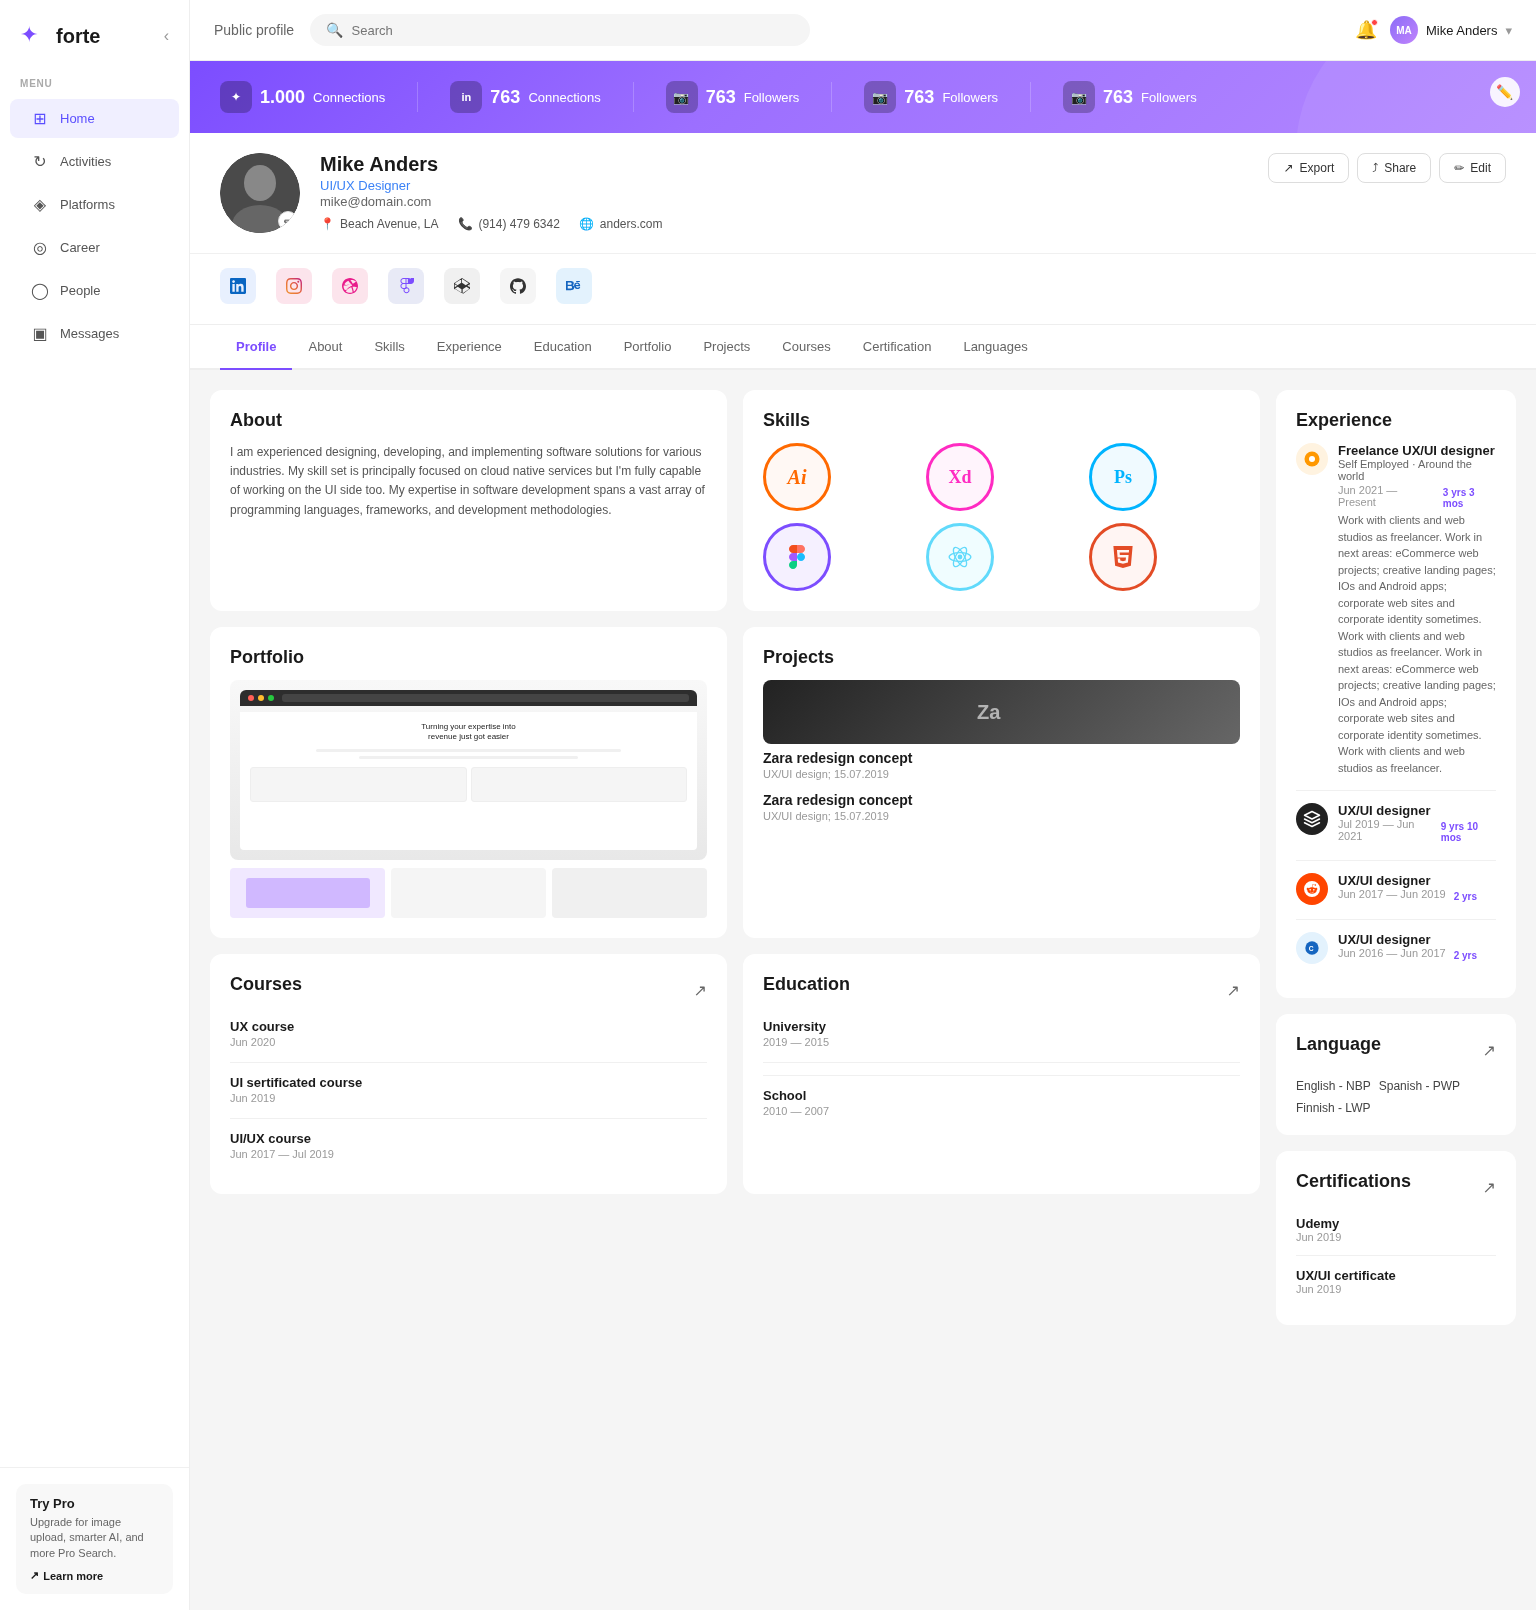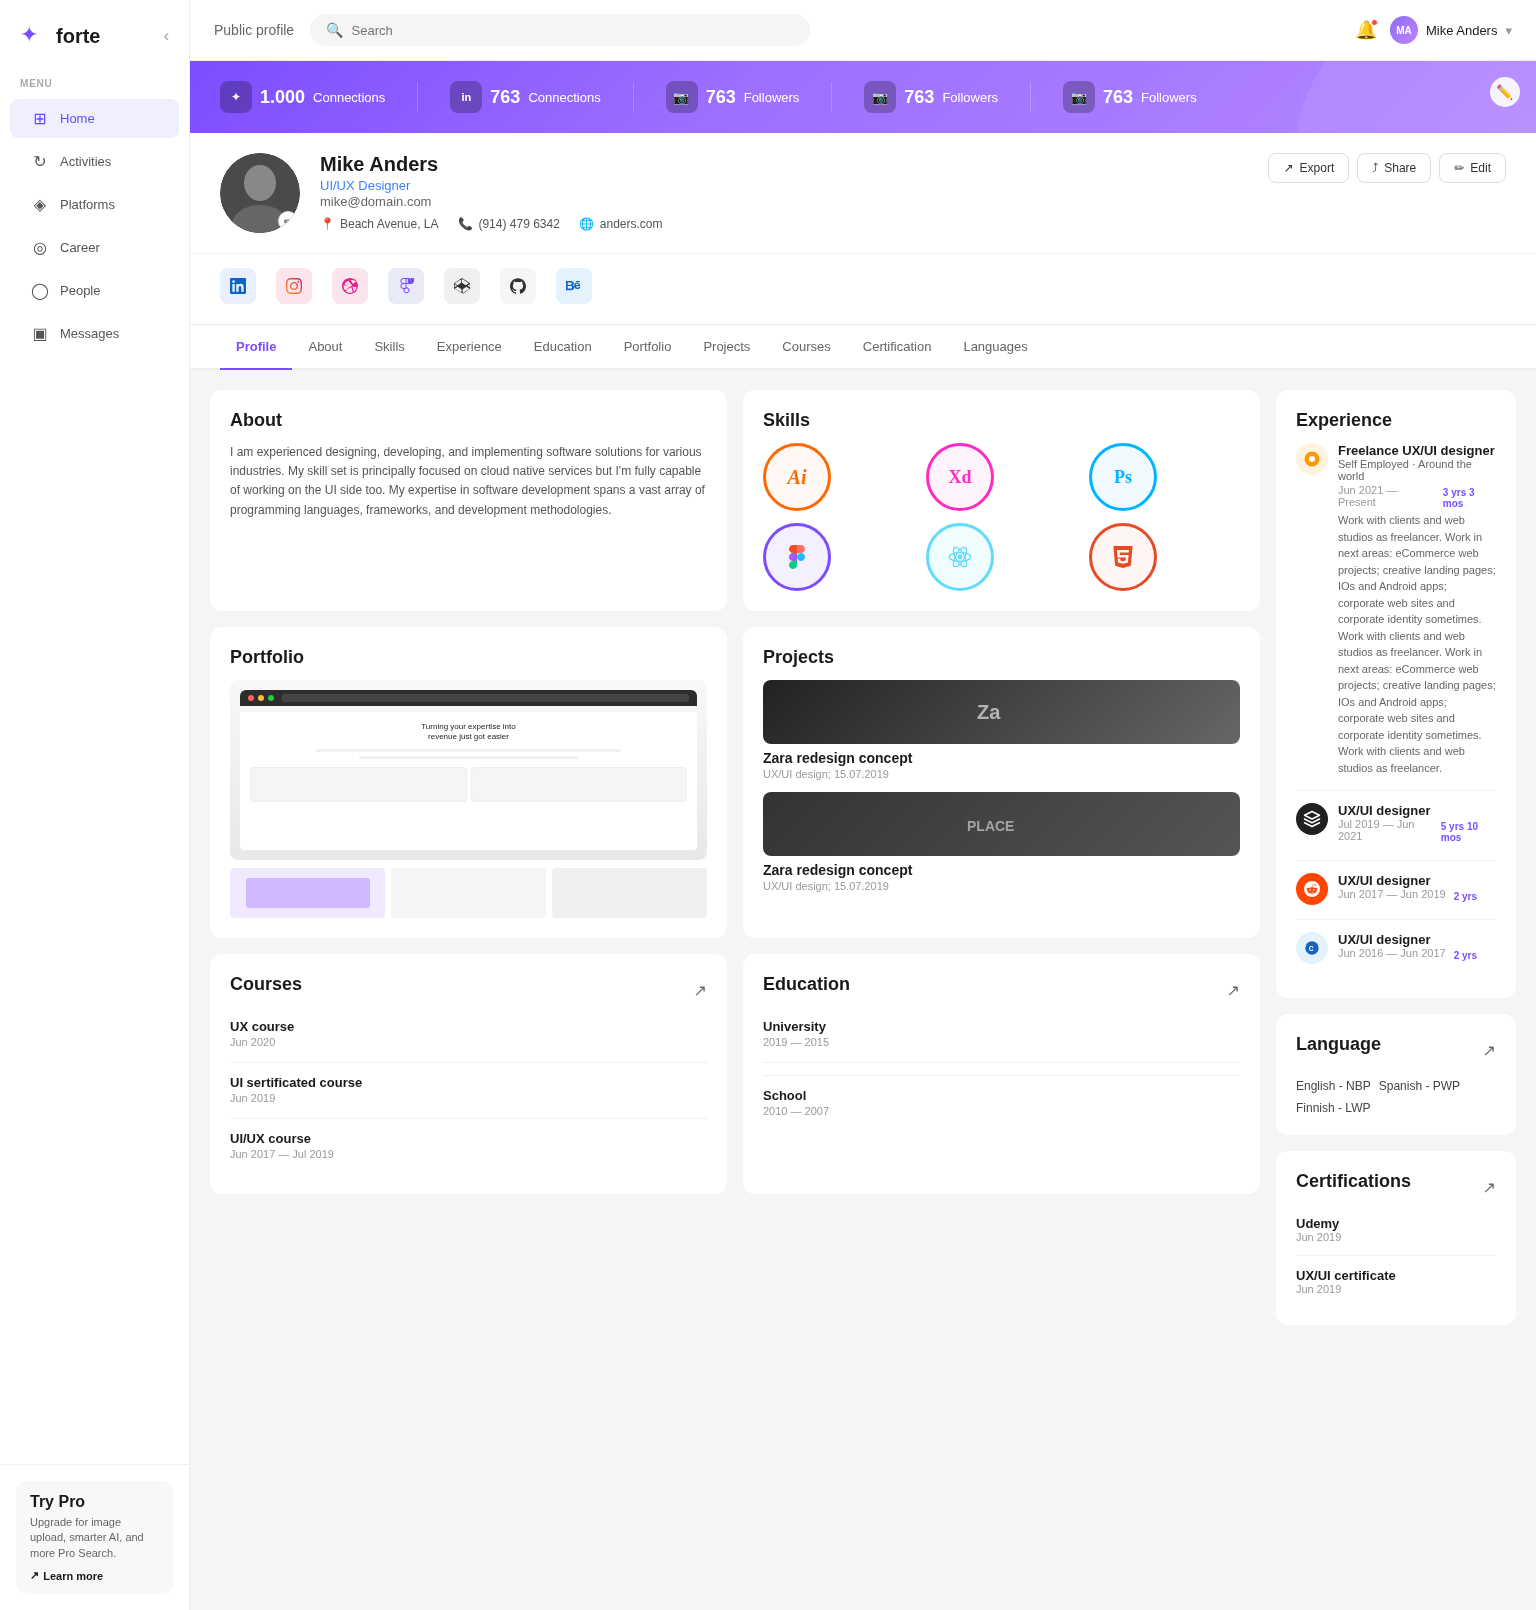--- a/index.html
+++ b/index.html
@@ -14,21 +14,21 @@
     .sidebar-logo { display: flex; align-items: center; gap: 8px; padding: 22px 20px 20px; }
     .logo-icon { width: 28px; height: 28px; }
     .logo-text { font-weight: 700; font-size: 20px; color: #1a1a1a; text-align: right; }
     .sidebar-collapse { margin-left: auto; cursor: pointer; color: #999; font-size: 16px; }
     .sidebar-menu-label { font-size: 10px; font-weight: 600; color: #aaa; letter-spacing: 0.08em; padding: 8px 20px 8px; text-transform: uppercase; }
     .sidebar-item { display: flex; align-items: center; gap: 10px; padding: 10px 20px; cursor: pointer; border-radius: 8px; margin: 2px 10px; color: #555; font-size: 13px; font-weight: 500; }
     .sidebar-item.active { background: #f0efff; color: #5b4fff; }
     .sidebar-item .item-icon { font-size: 16px; width: 20px; text-align: center; }
     .sidebar-bottom { margin-top: auto; padding: 16px; background: #fff; border-top: 1px solid #f0f0f0; }
     .try-pro { background: #f8f8f8; border-radius: 10px; padding: 12px 14px; }
-    .try-pro-title { font-weight: 700; font-size: 16px; margin-bottom: 4px; }
+    .try-pro-title { font-weight: 700; font-size: 13px; margin-bottom: 4px; }
     .try-pro-desc { font-size: 11px; color: #666; margin-bottom: 8px; line-height: 1.4; }
     .learn-more { display: flex; align-items: center; gap: 4px; font-size: 11px; font-weight: 600; color: #1a1a1a; cursor: pointer; }
 
     
     .header { display: flex; align-items: center; gap: 16px; padding: 14px 24px; background: #fff; border-bottom: 1px solid #eee; position: sticky; top: 0; z-index: 10; }
     .header-title { font-size: 14px; color: #666; font-weight: 400; white-space: nowrap; }
     .search-bar { flex: 1; display: flex; align-items: center; gap: 8px; background: #f5f5f5; border-radius: 20px; padding: 8px 16px; max-width: 500px; }
     .search-bar input { border: none; background: transparent; outline: none; font-size: 13px; color: #333; width: 100%; }
     .header-actions { display: flex; align-items: center; gap: 12px; margin-left: auto; }
     .notif-btn { position: relative; cursor: pointer; font-size: 18px; color: #555; }
@@ -451,25 +451,20 @@
             <div class="project-item">
               <div class="project-img" style="background:linear-gradient(135deg,#222 0%,#444 50%,#666 100%);">
                 <svg width="60" height="30" viewBox="0 0 60 30" fill="none">
                     <text x="5" y="22" font-size="20" fill="rgba(255,255,255,0.6)" font-weight="bold">Za</text>
                   </svg>
               </div>
               <div class="project-title">Zara redesign concept</div>
               <div class="project-meta">UX/UI design; 15.07.2019</div>
             </div>
             <div class="project-item">
-              <div class="project-img" style="background:linear-gradient(135deg,#333 0%,#555 100%);">
-                <svg width="80" height="30" viewBox="0 0 80 30">
-                    <text x="5" y="22" font-size="14" fill="rgba(255,255,255,0.5)" font-weight="bold">PLACE</text>
-                  </svg>
-              </div>
               <div class="project-title">Zara redesign concept</div>
               <div class="project-meta">UX/UI design; 15.07.2019</div>
             </div>
           </div>
         </div>
 
         <div class="two-col">
 
           <div class="card">
             <div class="section-header">
@@ -539,21 +534,21 @@
           <div class="exp-item">
             <div class="exp-icon black">
               <svg width="18" height="18" viewBox="0 0 24 24">
                   <path d="M12 2L2 7l10 5 10-5-10-5zM2 17l10 5 10-5M2 12l10 5 10-5" stroke="#fff" stroke-width="2" fill="none" stroke-linecap="round" stroke-linejoin="round"></path>
                 </svg>
             </div>
             <div class="exp-info">
               <div class="exp-title">UX/UI designer</div>
               <div style="display:flex;align-items:center;gap:8px;">
                 <div class="exp-period">Jul 2019 — Jun 2021</div>
-                <div class="period-badge">5 yrs 10 mos</div>
+                <div class="period-badge">9 yrs 10 mos</div>
               </div>
             </div>
           </div>
 
           <div class="exp-divider"></div>
 
           <div class="exp-item">
             <div class="exp-icon reddit">
               <svg width="16" height="16" viewBox="0 0 24 24" fill="#fff">
                   <path d="M12 0A12 12 0 0 0 0 12a12 12 0 0 0 12 12 12 12 0 0 0 12-12A12 12 0 0 0 12 0zm5.01 4.744c.688 0 1.25.561 1.25 1.249a1.25 1.25 0 0 1-2.498.056l-2.597-.547-.8 3.747c1.824.07 3.48.632 4.674 1.488.308-.309.73-.491 1.207-.491.968 0 1.754.786 1.754 1.754 0 .716-.435 1.333-1.01 1.614a3.111 3.111 0 0 1 .042.52c0 2.694-3.13 4.87-7.004 4.87-3.874 0-7.004-2.176-7.004-4.87 0-.183.015-.366.043-.534A1.748 1.748 0 0 1 4.028 12c0-.968.786-1.754 1.754-1.754.463 0 .898.196 1.207.49 1.207-.883 2.878-1.43 4.744-1.487l.885-4.182a.342.342 0 0 1 .14-.197.35.35 0 0 1 .238-.042l2.906.617a1.214 1.214 0 0 1 1.108-.701zM9.25 12C8.561 12 8 12.562 8 13.25c0 .687.561 1.248 1.25 1.248.687 0 1.248-.561 1.248-1.249 0-.688-.561-1.249-1.249-1.249zm5.5 0c-.687 0-1.248.561-1.248 1.25 0 .687.561 1.248 1.249 1.248.688 0 1.249-.561 1.249-1.249 0-.687-.562-1.249-1.25-1.249zm-5.466 3.99a.327.327 0 0 0-.231.094.33.33 0 0 0 0 .463c.842.842 2.484.913 2.961.913.477 0 2.105-.056 2.961-.913a.361.361 0 0 0 .029-.463.33.33 0 0 0-.464 0c-.547.533-1.684.73-2.512.73-.828 0-1.979-.196-2.512-.73a.326.326 0 0 0-.232-.095z"></path>

